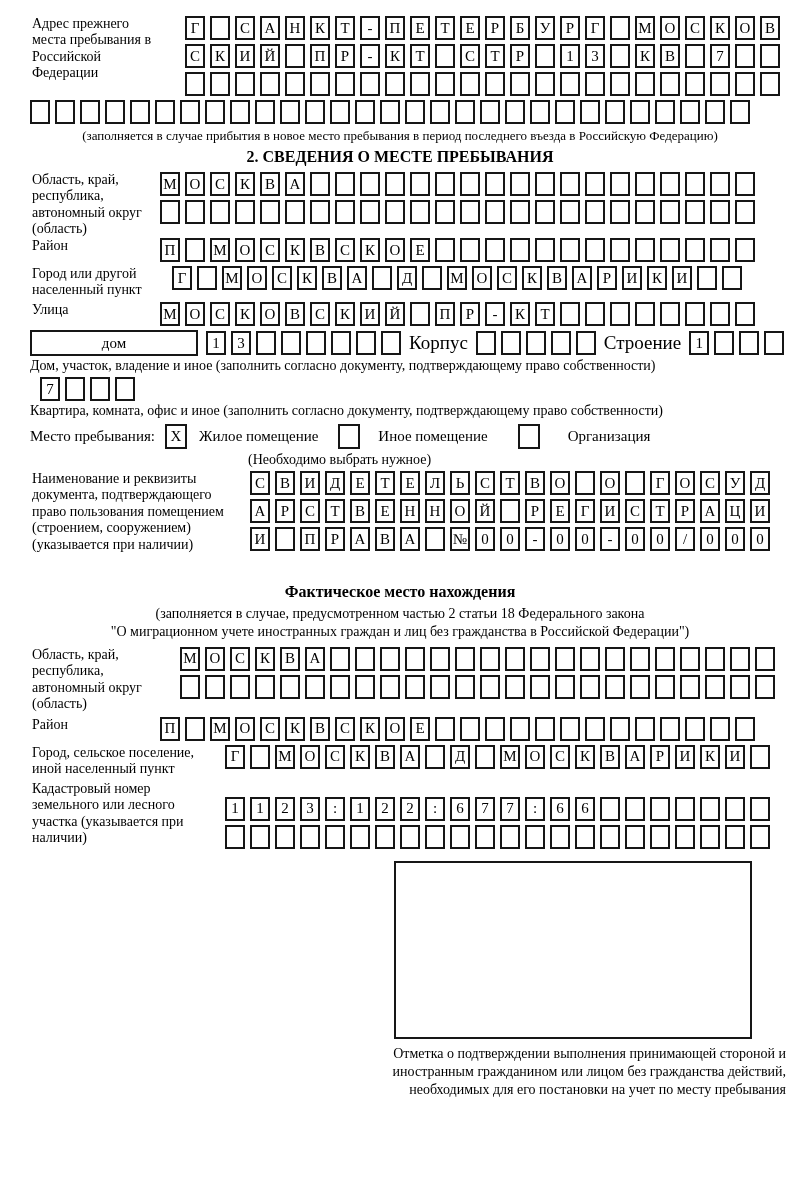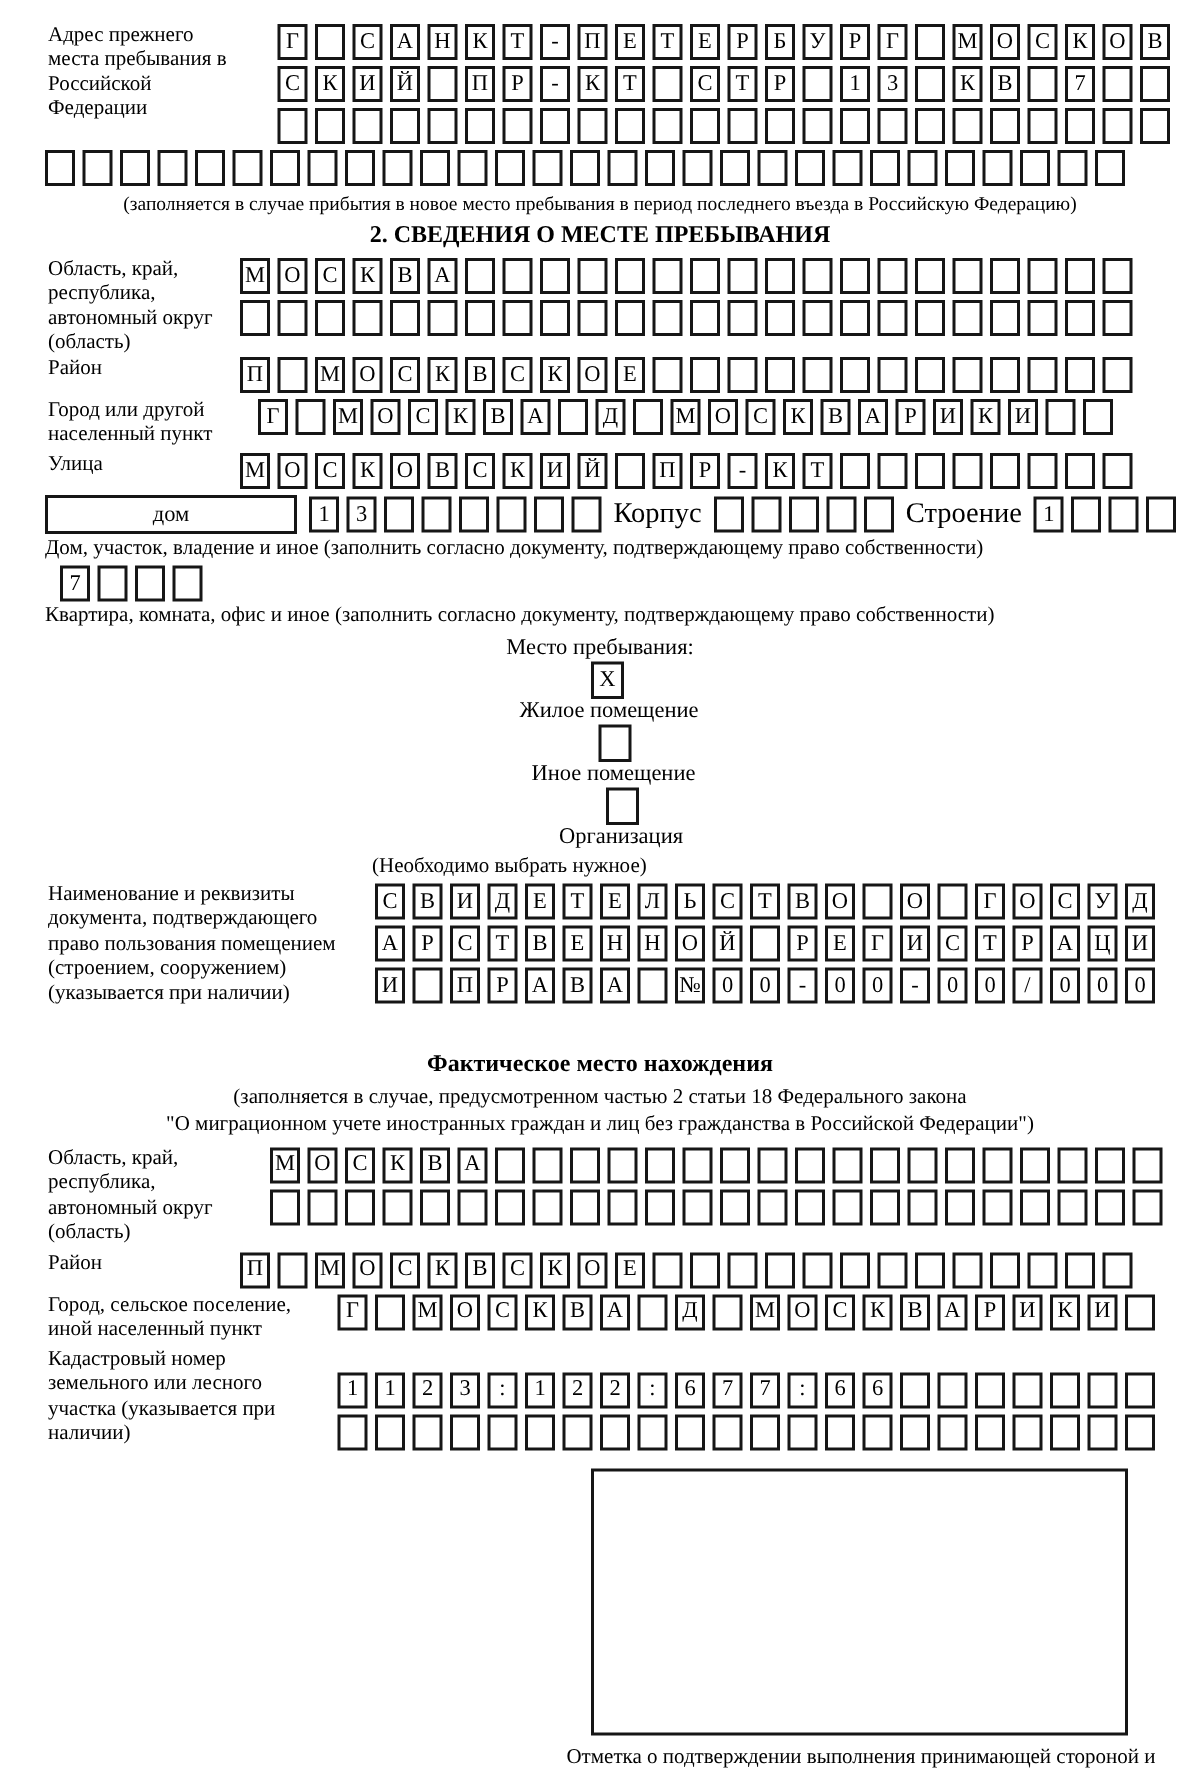--- a/index.html
+++ b/index.html
@@ -18,27 +18,27 @@
     font-size:15px;line-height:1;background:#fff;
   }
   .group{position:relative;}
   .side-label{position:absolute;left:2px;top:0;font-size:14px;line-height:1.17;}
   .caption-center{text-align:center;font-size:13px;margin:2px 0 4px;}
   .sec-title{text-align:center;font-weight:bold;font-size:16px;margin:4px 0 6px;}
   .caption-left{font-size:14px;margin:1px 0 3px;}
   .wide-box{box-sizing:border-box;border:2px solid #161616;height:26px;display:flex;align-items:center;justify-content:center;font-size:15px;flex:none;}
   .house-row,.apt-row{display:flex;align-items:center;margin:2px 0 2px;}
   .inline-label{font-size:19px;margin:0 8px;flex:none;}
-  .stay-row{display:flex;align-items:center;margin-top:5px;font-size:15px;flex-direction:column;}
+  .stay-row{display:flex;align-items:center;margin-top:5px;font-size:15px;}
   .opt-box{box-sizing:border-box;flex:none;width:22px;height:25px;border:2px solid #161616;display:inline-flex;align-items:center;justify-content:center;font-size:15px;}
   .stay-caption{font-size:14px;margin:3px 0 3px 218px;}
   .note-center{text-align:center;font-size:14px;line-height:1.28;}
   .stamp-wrap{position:relative;margin-top:8px;}
   .stamp-box{box-sizing:border-box;position:absolute;left:364px;top:0;width:358px;height:178px;border:2px solid #161616;background:#fff;}
-  .stamp-caption{position:absolute;left:332px;top:184px;width:424px;text-align:center;font-size:14px;line-height:1.3;}
+  .stamp-caption{position:absolute;left:332px;top:184px;width:424px;text-align:right;font-size:14px;line-height:1.3;}
 </style>
 </head>
 <body>
 
 <div class="page">
 
 
   <div class="group" style="margin-top:16px;">
     <div class="side-label" style="width:132px;">Адрес прежнего места пребывания в Российской Федерации</div>
     <div style="margin-left:155px;">

